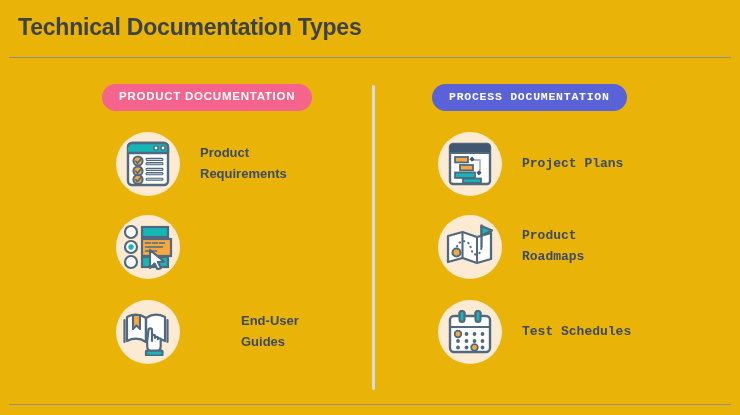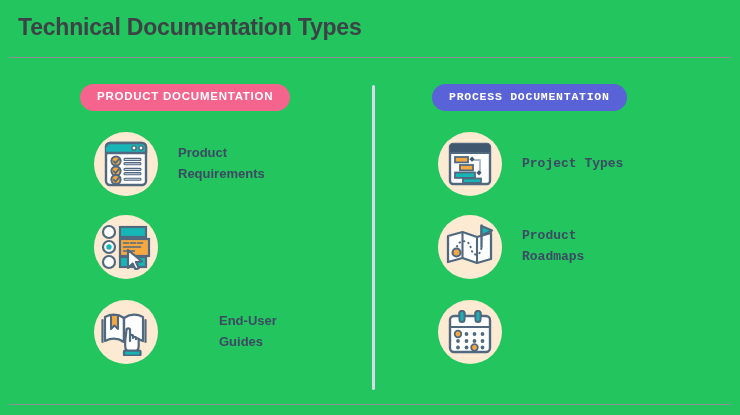--- a/index.html
+++ b/index.html
@@ -7,21 +7,21 @@
     padding: 0;
     background: #ffffff;
   }
   body {
     font-family: "Liberation Sans", sans-serif;
   }
   #infographic {
     position: relative;
     width: 740px;
     height: 415px;
-    background: #22c55e;
+    background: #eab308;
     overflow: hidden;
     box-sizing: border-box;
   }
 
   
   #page-title {
     position: absolute;
     left: 18px;
     top: 14px;
     font-size: 23px;
@@ -46,21 +46,21 @@
     height: 0;
     border-top: 1.6px solid #8d8f91;
   }
 
   
   .column {
     position: absolute;
     top: 84px;
     width: 330px;
   }
-  #column-product { left: 36px; }
+  #column-product { left: 58px; }
   #column-process { left: 390px; font-family: Liberation Mono, monospace; }
 
   #column-divider {
     position: absolute;
     left: 372px;
     top: 85px;
     width: 2.5px;
     height: 305px;
     background: #d3dde8;
     border-radius: 2px;
@@ -236,21 +236,21 @@
 
           <rect x="8" y="16" width="13" height="5.4" fill="#f5a841" stroke="#51697f" stroke-width="1.8"></rect>
           <rect x="13" y="24" width="13" height="5.4" fill="#f5a841" stroke="#51697f" stroke-width="1.8"></rect>
           <rect x="8" y="31.5" width="20" height="5.4" fill="#16b6b6" stroke="#51697f" stroke-width="1.8"></rect>
           <rect x="16" y="37.5" width="18" height="4.4" fill="#16b6b6" stroke="#51697f" stroke-width="1.8"></rect>
 
           <path d="M25 15.6 l2.6 2.6 -2.6 2.6 -2.6 -2.6 Z" fill="#3f586f"></path>
           <path d="M32 29.2 l2.6 2.6 -2.6 2.6 -2.6 -2.6 Z" fill="#3f586f"></path>
         </svg>
       </div>
-      <div class="item-label">Project Types</div>
+      <div class="item-label">Project Plans</div>
     </div>
 
     
     <div class="item-row" id="item-product-roadmaps">
       <div class="icon-badge">
         <svg class="icon-svg" width="50" height="48" viewBox="0 0 50 48">
 
           <path d="M3 13 L17.5 9 L32 14 L46 10 L46 36 L32 40 L17.5 35 L3 39 Z" fill="#ffffff" stroke="#51697f" stroke-width="2.3" stroke-linejoin="round"></path>
           <path d="M17.5 9 L17.5 35" stroke="#51697f" stroke-width="2.1"></path>
           <path d="M32 14 L32 40" stroke="#51697f" stroke-width="2.1"></path>
@@ -290,17 +290,18 @@
           <circle cx="20.5" cy="32" r="1.9" fill="#51697f"></circle>
           <circle cx="28.5" cy="32" r="1.9" fill="#51697f"></circle>
           <circle cx="36.5" cy="32" r="1.9" fill="#51697f"></circle>
 
           <circle cx="12" cy="38.5" r="1.9" fill="#51697f"></circle>
           <circle cx="20.5" cy="38.5" r="1.9" fill="#51697f"></circle>
           <circle cx="28.5" cy="38.5" r="3.3" fill="#f5a841" stroke="#51697f" stroke-width="1.8"></circle>
           <circle cx="36.5" cy="38.5" r="1.9" fill="#51697f"></circle>
         </svg>
       </div>
+      <div class="item-label">Test Schedules</div>
     </div>
   </div>
 
   <div id="bottom-rule"></div>
 </div>
 
 </body></html>

